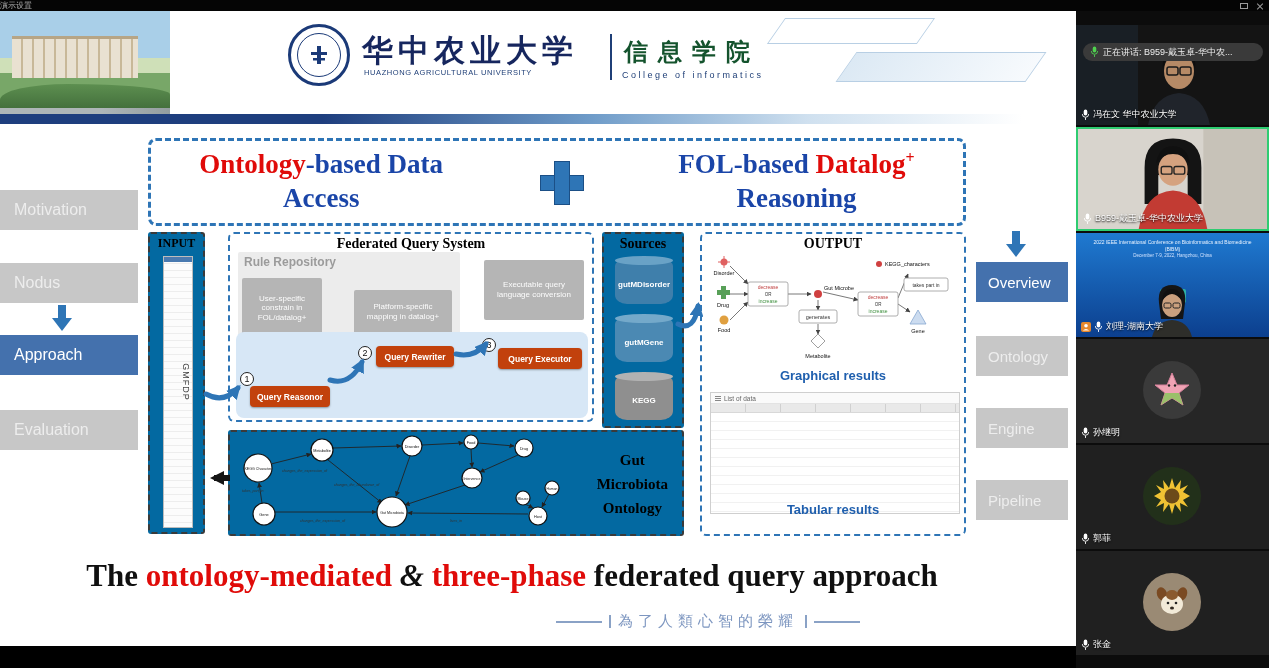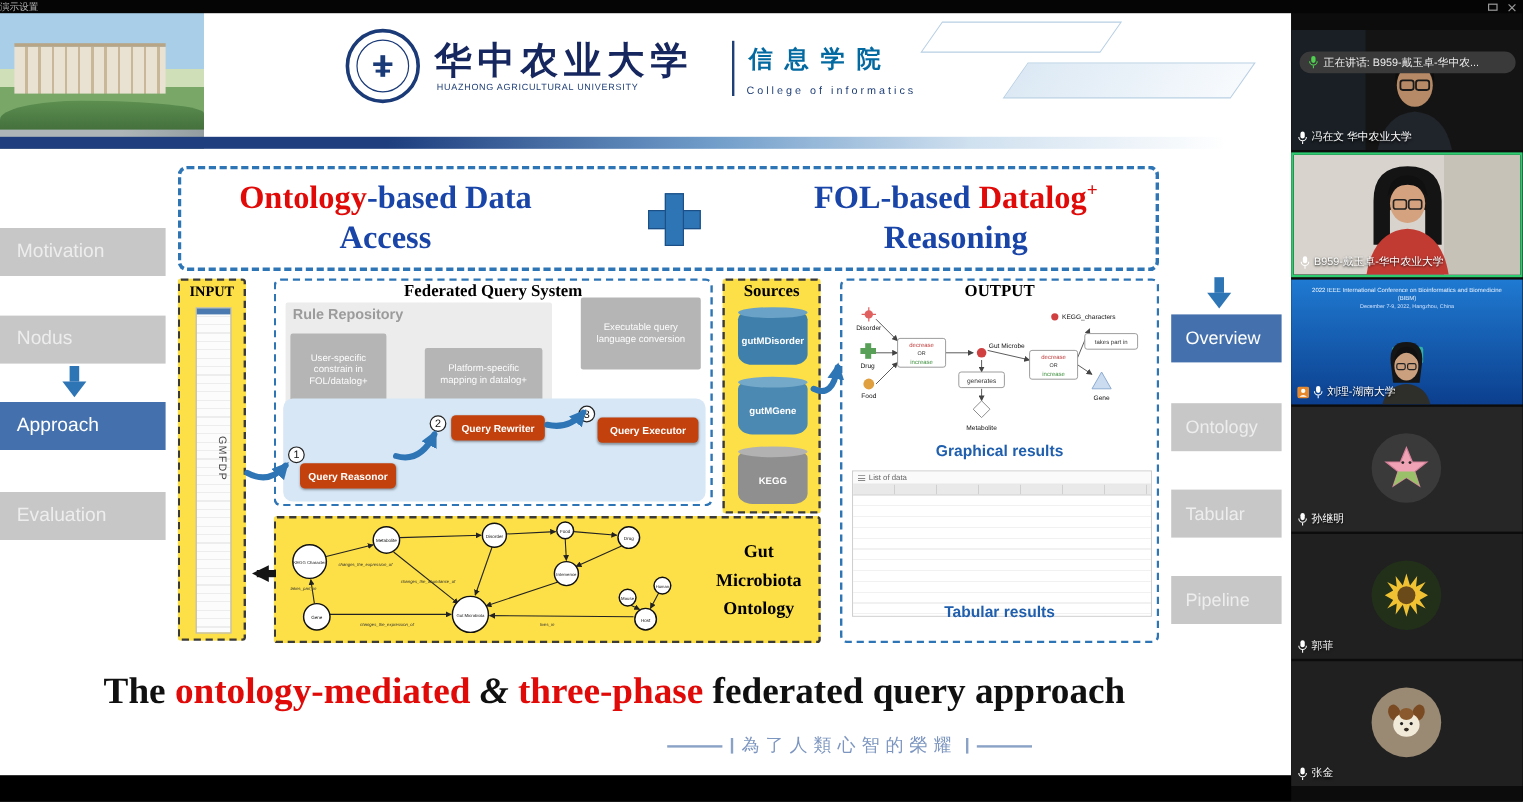--- a/index.html
+++ b/index.html
@@ -22,21 +22,21 @@
   
   .photo { position:absolute; left:0; top:0; width:170px; height:114px; background:linear-gradient(#a9cfe8 0 42%, #cfe0b8 42% 55%, #78a768 55% 100%); overflow:hidden; }
   .photo .building { position:absolute; left:12px; top:26px; width:126px; height:42px; background:repeating-linear-gradient(90deg,#e9e1d1 0 9px,#c9b countries998 9px 11px); background:repeating-linear-gradient(90deg,#e9e1d1 0 9px,#c8b898 9px 11px); border-top:3px solid #b7a585; }
   .photo .trees { position:absolute; left:0; bottom:14px; width:170px; height:26px; background:linear-gradient(#5d8f50,#426e3b); border-radius:40% 60% 0 0/60% 40% 0 0; }
   .photo .road { position:absolute; left:0; bottom:0; width:170px; height:16px; background:linear-gradient(85deg,#aeb6b8 60%, #949ea0); }
   .logo { position:absolute; left:288px; top:14px; width:62px; height:62px; border:3px solid #1b3a78; border-radius:50%; display:flex; align-items:center; justify-content:center; }
   .logo-inner { width:44px; height:44px; border:1.5px solid #1b3a78; border-radius:50%; display:flex; align-items:center; justify-content:center; }
   .univ-cn { position:absolute; left:362px; top:20px; font-family:"Liberation Serif",serif; font-weight:bold; font-size:31px; color:#16265e; letter-spacing:5px; }
   .univ-en { position:absolute; left:364px; top:58px; font-size:7.5px; color:#1f3f77; letter-spacing:0.6px; }
   .hdr-divider { position:absolute; left:610px; top:24px; width:2px; height:46px; background:#1f3f77; }
-  .college-cn { position:absolute; left:624px; top:26px; font-family:"Liberation Serif",serif; font-weight:bold; font-size:20px; color:#0369a1; letter-spacing:10px; }
+  .college-cn { position:absolute; left:624px; top:26px; font-family:"Liberation Serif",serif; font-weight:bold; font-size:24px; color:#14532d; letter-spacing:10px; }
   .college-en { position:absolute; left:622px; top:60px; font-size:9px; color:#1f3f77; letter-spacing:2.5px; }
   .para { position:absolute; border:1px solid #b8cfe4; transform:skewX(-35deg); }
   .hdr-band { position:absolute; left:0; top:104px; width:1076px; height:10px; background:linear-gradient(90deg,#1e3e7e 0 30%, #6f9cc9 55%, #cfe0ef 75%, #ffffff 95%); }
 
   
   .banner { position:absolute; left:148px; top:128px; width:818px; height:88px; border:3px dashed #2e75b6; border-radius:8px; display:flex; align-items:center; justify-content:space-around; background:#fff; }
   .banner .txt { font-family:"Liberation Serif",serif; font-weight:bold; font-size:27px; line-height:1.25; text-align:center; color:#1a45a8; }
   .banner .red { color:#e00b09; }
   .plus { position:relative; width:42px; height:42px; }
   .plus::before { content:""; position:absolute; left:0; top:14px; width:42px; height:14px; background:#2e75b6; border:1px solid #1b4f86; }
@@ -44,21 +44,21 @@
 
   
   .nav-l { position:absolute; left:0; width:138px; height:40px; background:#c7c7c7; color:#ededed; font-size:16px; display:flex; align-items:center; padding-left:14px; }
   .nav-r { position:absolute; left:976px; width:92px; height:40px; background:#c7c7c7; color:#ededed; font-size:15px; display:flex; align-items:center; padding-left:12px; }
   .nav-active { background:#4471ad; color:#fff; }
   .down-arrow { position:absolute; width:20px; }
   .down-arrow .stem { width:8px; height:13px; background:#2e75b6; margin:0 auto; }
   .down-arrow .head { width:0; height:0; border-left:10px solid transparent; border-right:10px solid transparent; border-top:13px solid #2e75b6; }
 
   
-  .dashed-dark { border:2px dashed #3a3a3a; border-radius:3px; background:#fde047; }
+  .dashed-dark { border:2px dashed #3a3a3a; border-radius:3px; background:#0369a1; }
   .dashed-blue { border:2px dashed #2e75b6; border-radius:6px; background:#fff; }
   .box-title { position:absolute; left:0; right:0; top:2px; text-align:center; font-family:"Liberation Serif",serif; font-weight:bold; font-size:14px; color:#000; }
   .box-gray { position:absolute; background:#b5b5b5; color:#fcfcfc; display:flex; align-items:center; justify-content:center; text-align:center; font-size:8px; line-height:1.2; padding:3px; border-radius:2px; }
   .btn-blue { position:absolute; background:#c2410c; color:#fff; font-size:8.5px; font-weight:bold; display:flex; align-items:center; justify-content:center; border-radius:4px; box-shadow:0 1px 2px rgba(0,0,0,.35); }
   .step { position:absolute; width:14px; height:14px; border:1.2px solid #222; border-radius:50%; font-size:9px; line-height:12px; text-align:center; color:#111; background:#fff; }
 
   
   .input-strip { position:absolute; left:13px; top:22px; width:30px; height:272px; background:repeating-linear-gradient(180deg,#fcfcfc 0 6px,#ededed 6px 7px); border:1px solid #bdbdbd; }
   .input-strip::before { content:""; position:absolute; left:0; top:0; width:100%; height:5px; background:#4a7ab0; }
   .gmfdp { position:absolute; left:3px; top:120px; transform:rotate(90deg); font-size:9px; color:#444; letter-spacing:1px; }
@@ -173,40 +173,40 @@
           <div class="stem"></div>
           <div class="head"></div>
         </div>
       <div class="nav-r nav-active" style="top:252px;">
           <span>Overview</span>
         </div>
       <div class="nav-r" style="top:326px;">
           <span>Ontology</span>
         </div>
       <div class="nav-r" style="top:398px;">
-          <span>Tabular</span>
+          <span>Engine</span>
         </div>
       <div class="nav-r" style="top:470px;">
           <span>Pipeline</span>
         </div>
 
       <div class="dashed-dark" style="position:absolute; left:148px; top:222px; width:57px; height:302px;">
         <div class="box-title" style="font-size:12px;">INPUT</div>
         <div class="input-strip">
           <span class="gmfdp">GMFDP</span>
         </div>
       </div>
 
       <div class="dashed-blue" style="position:absolute; left:228px; top:222px; width:366px; height:190px;">
         <div class="box-title">Federated Query System</div>
         <div style="position:absolute; left:8px; top:18px; width:222px; height:92px; background:#ececec; border-radius:2px;"></div>
         <div style="position:absolute; left:14px; top:21px; font-size:12px; font-weight:bold; color:#9b9b9b;">Rule Repository</div>
         <div class="box-gray" style="left:124px; top:56px; width:98px; height:44px;">Platform-specific mapping in datalog+</div>
         <div class="box-gray" style="left:12px; top:44px; width:80px; height:60px;">User-specific constrain in FOL/datalog+</div>
-        <div class="box-gray" style="left:254px; top:14px; width:100px; height:60px;">Executable query language conversion</div>
+        <div class="box-gray" style="left:254px; top:26px; width:100px; height:60px;">Executable query language conversion</div>
         <div style="position:absolute; left:6px; top:98px; width:352px; height:86px; background:#d7e7f6; border-radius:8px;"></div>
         <div class="step" style="left:10px; top:138px;">1</div>
         <div class="btn-blue" style="left:20px; top:152px; width:80px; height:21px;">Query Reasonor</div>
         <div class="step" style="left:128px; top:112px;">2</div>
         <div class="btn-blue" style="left:146px; top:112px; width:78px; height:21px;">Query Rewriter</div>
         <div class="step" style="left:252px; top:104px;">3</div>
         <div class="btn-blue" style="left:268px; top:114px; width:84px; height:21px;">Query Executor</div>
         <div style="position:absolute; left:212px; top:160px; font-size:14px; font-weight:bold; color:#1f5fae;margin-top:42px;">Federation Engine</div>
       </div>
 

